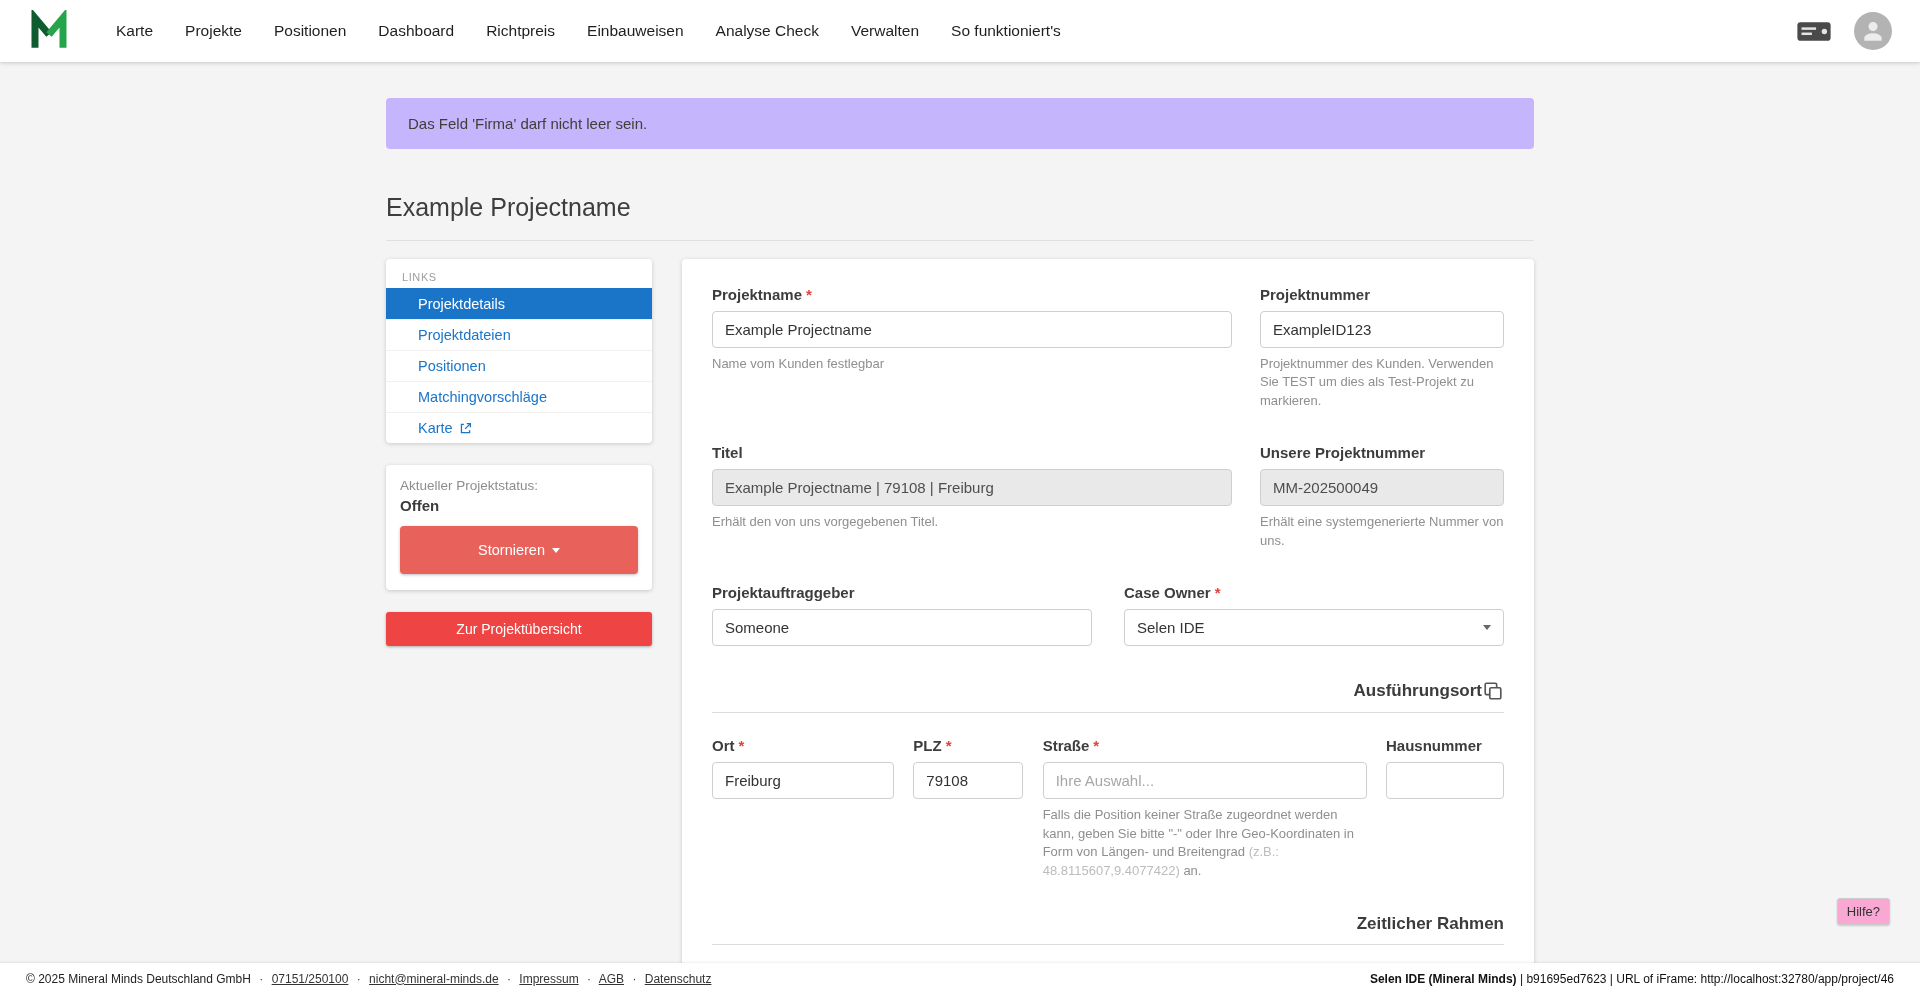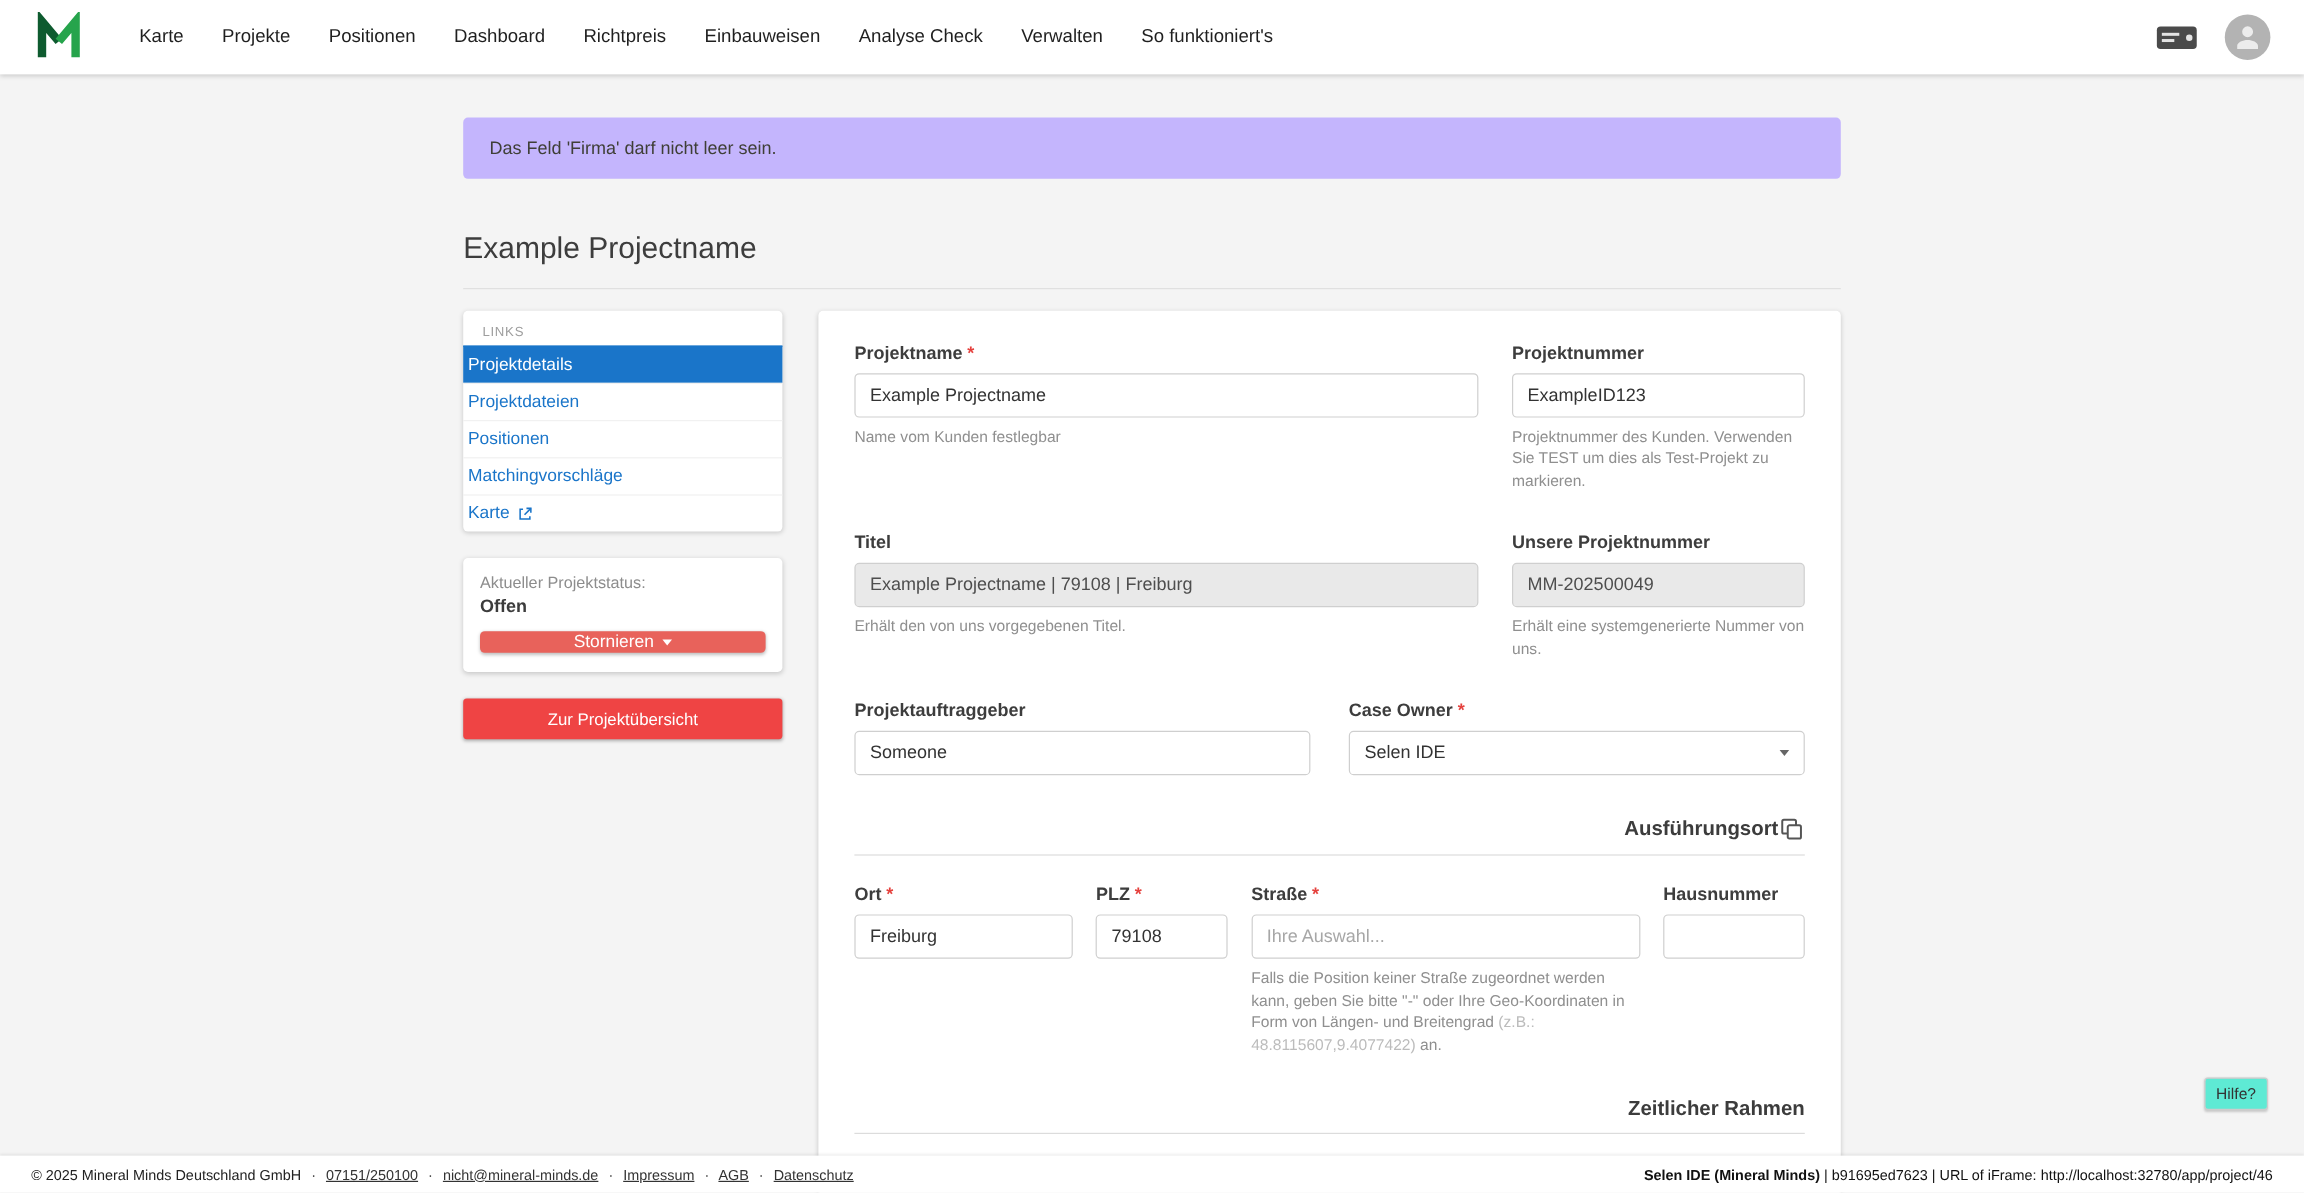--- a/index.html
+++ b/index.html
@@ -39,34 +39,34 @@
   .title-divider { border:none; border-top:1px solid #e0e0e0; margin:18px 0 0 0; }
   .content { display:flex; gap:30px; margin-top:18px; align-items:flex-start; }
   .left-col { width:266px; flex:none; }
   .card { background:#fff; border-radius:4px; box-shadow:0 1px 4px rgba(0,0,0,.18); }
 
   
   .links-header {
     padding:12px 16px 5px; font-size:11px; letter-spacing:.6px; color:#9e9e9e;
   }
   .side-item {
-    display:flex; align-items:center; padding:7px 4px; font-size:14.5px;
+    display:flex; align-items:center; padding:7px 32px; font-size:14.5px;
     color:#1a75c9; cursor:pointer; border-top:1px solid #f1f1f1;
   }
   .side-item.active { background:#1a75c9; color:#fff; border-top-color:#1a75c9; }
   .ext-icon { margin-left:6px; display:inline-flex; }
 
   .status-card { margin-top:22px; padding:13px 14px 16px; }
   .status-label { font-size:13.5px; color:#8d8d8d; }
   .status-value { font-size:15px; font-weight:700; color:#3c3c3c; margin-top:4px; }
   .btn {
     border:none; border-radius:4px; color:#fff; font-size:14.5px;
     font-family:inherit; cursor:pointer; display:flex; align-items:center; justify-content:center;
   }
-  .btn-danger { width:100%; height:18px; background:#e8625b; margin-top:12px; box-shadow:0 1px 3px rgba(0,0,0,.25); }
+  .btn-danger { width:100%; height:48px; background:#e8625b; margin-top:12px; box-shadow:0 1px 3px rgba(0,0,0,.25); }
   .caret-down {
     width:0; height:0; margin-left:7px;
     border-left:4.5px solid transparent; border-right:4.5px solid transparent; border-top:5px solid #fff;
   }
   .btn-gray { width:100%; height:34px; background:#ef4444; margin-top:22px; font-size:14px; box-shadow:0 1px 3px rgba(0,0,0,.3); border-radius:3px; }
 
   
   .form-card { flex:1; padding:27px 30px 38px; }
   .frow { display:grid; justify-content:space-between; margin-bottom:34px; }
   .cols-main { grid-template-columns:520px 244px; }
@@ -100,21 +100,21 @@
   .footer {
     position:absolute; left:0; right:0; bottom:0; height:31px; background:#fff;
     display:flex; align-items:center; justify-content:space-between; padding:0 26px;
     font-size:12px; color:#222; box-shadow:0 -1px 2px rgba(0,0,0,.07); z-index:5;
   }
   .footer-left a { color:#333; text-decoration:underline; cursor:pointer; }
   .sep { margin:0 5px; color:#333; }
   .footer-right { font-size:12px; color:#111; }
   .footer-right b { font-weight:700; }
   .help-btn {
-    position:absolute; right:30px; bottom:69px; background:#5eead4; border:1px solid #ccc;
+    position:absolute; right:30px; bottom:69px; background:#f9a8d4; border:1px solid #ccc;
     border-radius:3px; padding:5px 9px; font-size:13px; color:#333; font-family:inherit;
     box-shadow:0 1px 2px rgba(0,0,0,.18); cursor:pointer;
   }
 </style>
 </head>
 <body>
 
 <div class="page">
 
   <div class="navbar">

